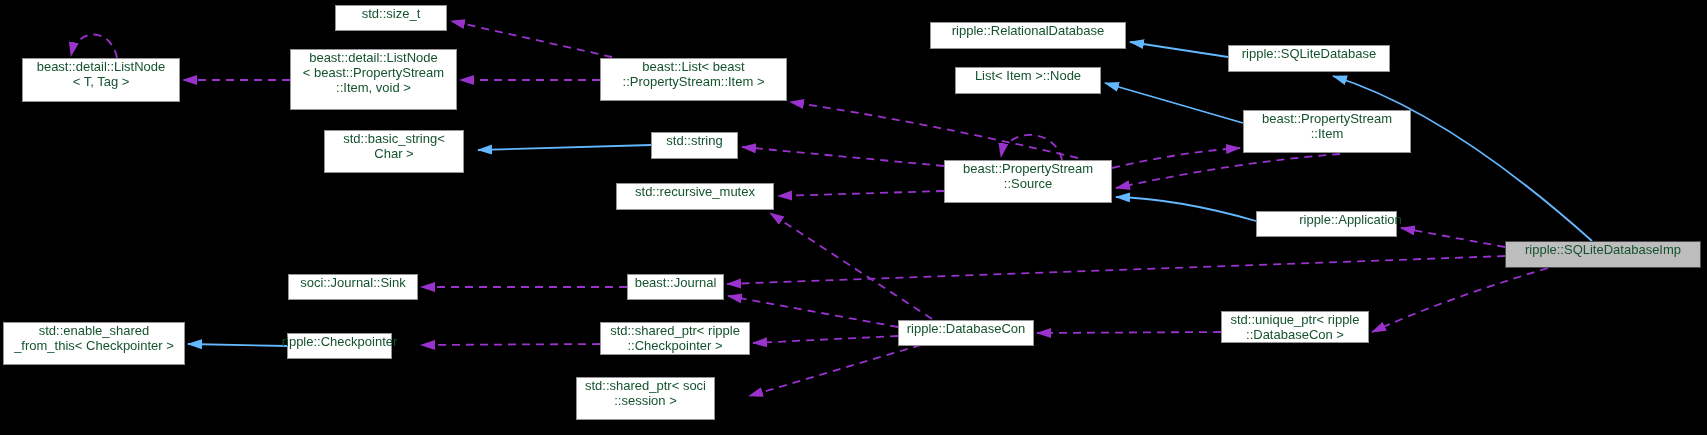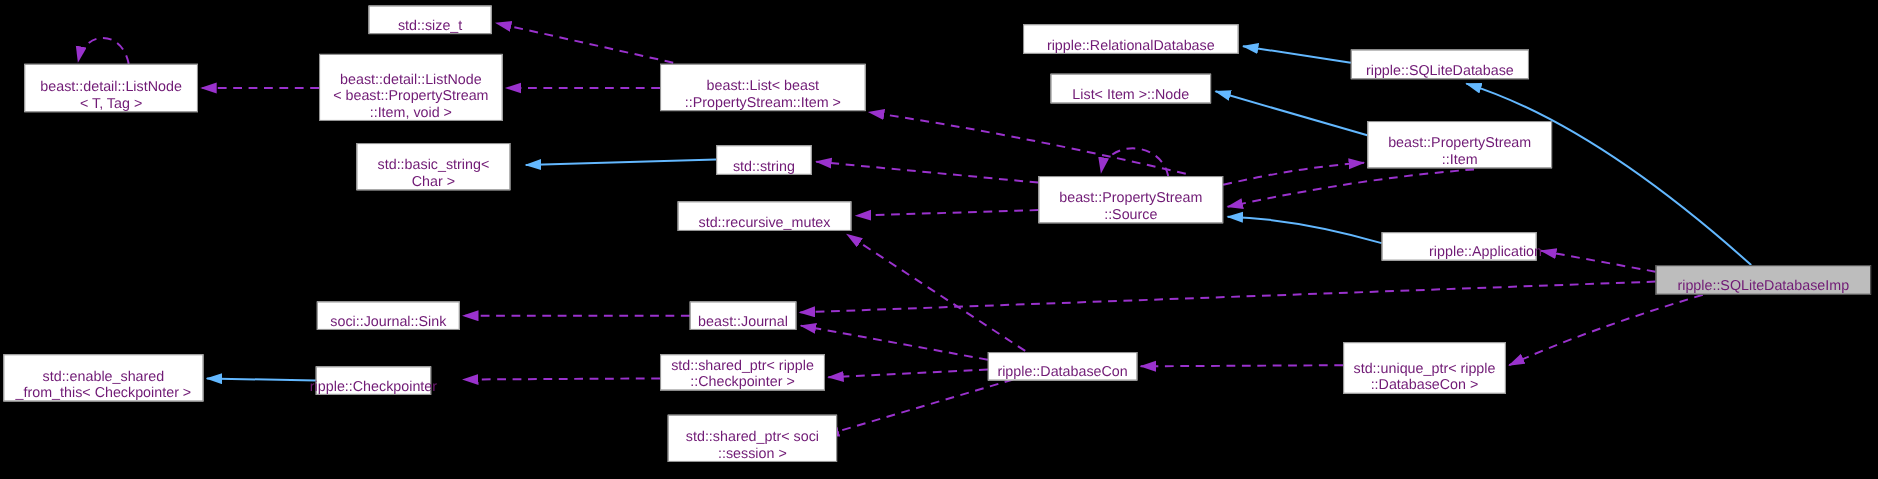--- a/index.html
+++ b/index.html
@@ -9,25 +9,25 @@
     background:#000;
     font-family:"Liberation Sans","DejaVu Sans",sans-serif;
     overflow:hidden;
   }
   #edge-layer{position:absolute;left:0;top:0;width:1707px;height:435px;}
   .node{
     position:absolute;
     box-sizing:border-box;
     background:#ffffff;
     border:1.5px solid #949494;
-    color:#701a75;
+    color:#14532d;
     display:flex;
     flex-direction:column;
     align-items:center;
-    justify-content:flex-end;
+    justify-content:flex-start;
     font-size:13px;
     line-height:15px;
     white-space:nowrap;
     text-align:center;
     cursor:pointer;
   }
   .node.highlight{
     background:#bdbdbd;
     border:1.5px solid #4d4d4d;
     cursor:default;
@@ -140,22 +140,22 @@
         <div>std::enable_shared</div>
         <div>_from_this&lt; Checkpointer &gt;</div>
       </div>
       <div class="node" style="left: 287px; top: 333px; width: 105px; height: 26px;">
         <div>ripple::Checkpointer</div>
       </div>
       <div class="node" style="left: 600px; top: 322px; width: 150px; height: 33px;">
         <div>std::shared_ptr&lt; ripple</div>
         <div>::Checkpointer &gt;</div>
       </div>
-      <div class="node" style="left: 1221px; top: 311px; width: 148px; height: 47px;">
+      <div class="node" style="left: 1221px; top: 311px; width: 148px; height: 32px;">
         <div>std::unique_ptr&lt; ripple</div>
         <div>::DatabaseCon &gt;</div>
       </div>
-      <div class="node" style="left: 607px; top: 377px; width: 154px; height: 43px;">
+      <div class="node" style="left: 576px; top: 377px; width: 139px; height: 43px;">
         <div>std::shared_ptr&lt; soci</div>
         <div>::session &gt;</div>
       </div>
     </div>
 </div>
 
 </body></html>

